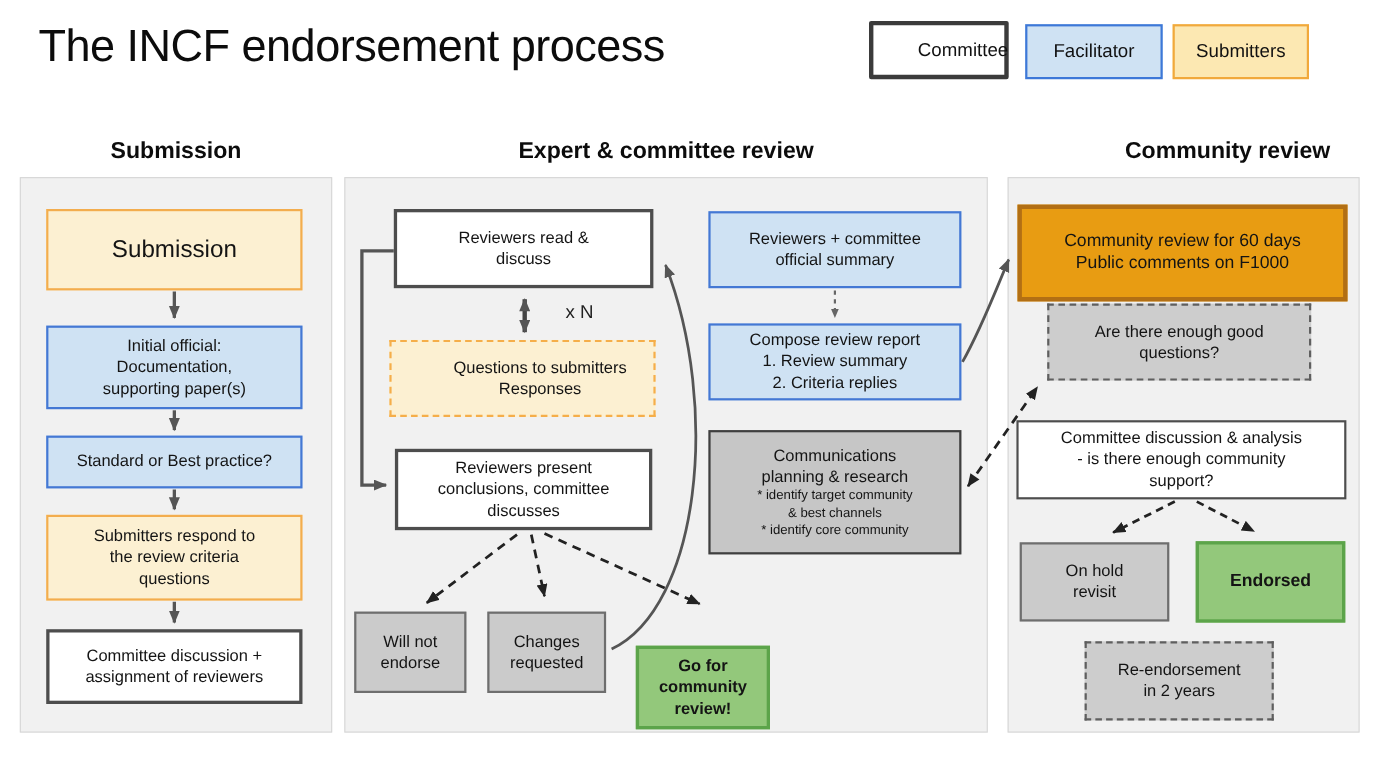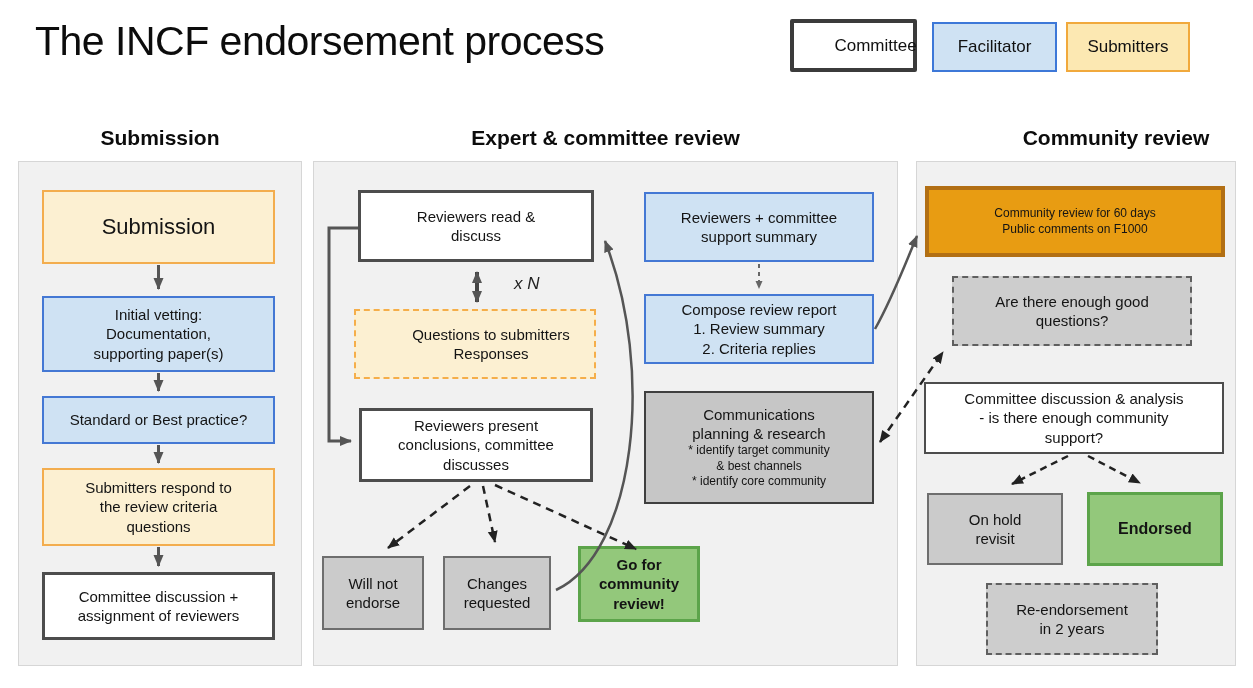--- a/index.html
+++ b/index.html
@@ -22,21 +22,21 @@
   .c-yellow{background:#fcf0d2;border:2px solid #f3ad4e;}
   .c-yellow-dashed{background:#fcf0d2;border:2px dashed #f5ae4a;padding-left:32px;}
   .c-blue{background:#cfe2f3;border:2px solid #4478d4;}
   .c-white{background:#ffffff;border:3px solid #4d4d4d;}
   .c-gray{background:#cbcbcb;border:2px solid #6e6e6e;}
   .c-gray-dark{background:#c6c6c6;border:2px solid #3f3f3f;}
   .c-gray-dashed{background:#cdcdcd;border:2px dashed #5f5f5f;}
   .c-green{background:#93c87b;border:3px solid #5ca44a;font-weight:bold;}
   .c-orange{background:#e89c12;border:4px solid #b26f14;}
   .sub-note{font-size:12px;line-height:1.3;white-space:pre-line;}
-  .xn-label{position:absolute;font-size:17px;font-style:italic;color:#222;}
+  .xn-label{position:absolute;font-size:17px;color:#222;}
   svg.overlay{position:absolute;left:0;top:0;pointer-events:none;}
 </style>
 </head>
 <body>
 
 <div class="canvas">
 
   <div class="title">The INCF endorsement process</div>
 
   <div class="legend-box c-committee-legend" style="left:790px;top:19px;width:127px;height:53px;padding-left:44px;">
@@ -51,21 +51,21 @@
 
   <div class="col-header" style="left:18px;top:126px;width:284px;">Submission</div>
   <div class="col-header" style="left:313px;top:126px;width:585px;">Expert &amp; committee review</div>
   <div class="col-header" style="left:956px;top:126px;width:320px;">Community review</div>
 
   <div class="panel" style="left:18px;top:161px;width:284px;height:505px;"></div>
   <div class="panel" style="left:313px;top:161px;width:585px;height:505px;"></div>
   <div class="panel" style="left:916px;top:161px;width:320px;height:505px;"></div>
 
   <div class="box c-yellow" style="left:42px;top:190px;width:233px;height:74px;font-size:22px;">Submission</div>
-  <div class="box c-blue" style="left:42px;top:296px;width:233px;height:76px;">Initial vetting:
+  <div class="box c-blue" style="left:42px;top:296px;width:233px;height:76px;">Initial official:
 Documentation,
 supporting paper(s)</div>
   <div class="box c-blue" style="left:42px;top:396px;width:233px;height:48px;">Standard or Best practice?</div>
   <div class="box c-yellow" style="left:42px;top:468px;width:233px;height:78px;">Submitters respond to
 the review criteria
 questions</div>
   <div class="box c-white" style="left:42px;top:572px;width:233px;height:68px;">Committee discussion +
 assignment of reviewers</div>
 
   <div class="box c-white" style="left:358px;top:190px;width:236px;height:72px;">Reviewers read &amp;
@@ -73,37 +73,37 @@
   <div class="xn-label" style="left:514px;top:274px;">x N</div>
   <div class="box c-yellow-dashed" style="left:354px;top:309px;width:242px;height:70px;">Questions to submitters
 Responses</div>
   <div class="box c-white" style="left:359px;top:408px;width:234px;height:74px;">Reviewers present
 conclusions, committee
 discusses</div>
   <div class="box c-gray" style="left:322px;top:556px;width:102px;height:74px;">Will not
 endorse</div>
   <div class="box c-gray" style="left:443px;top:556px;width:108px;height:74px;">Changes
 requested</div>
-  <div class="box c-green" style="left:578px;top:546px;width:122px;height:76px;">Go for
+  <div class="box c-green" style="left:578px;top:587px;width:122px;height:76px;">Go for
 community
 review!</div>
   <div class="box c-blue" style="left:644px;top:192px;width:230px;height:70px;">Reviewers + committee
-support summary</div>
+official summary</div>
   <div class="box c-blue" style="left:644px;top:294px;width:230px;height:70px;">Compose review report
 1. Review summary
 2. Criteria replies</div>
   <div class="box c-gray-dark" style="left:644px;top:391px;width:230px;height:113px;">
     <div>Communications
 planning &amp; research</div>
     <div class="sub-note">* identify target community
 &amp; best channels
 * identify core community</div>
   </div>
 
-  <div class="box c-orange" style="left:925px;top:186px;width:300px;height:71px;font-size:12px;">Community review for 60 days
+  <div class="box c-orange" style="left:925px;top:186px;width:300px;height:88px;font-size:16px;">Community review for 60 days
 Public comments on F1000</div>
   <div class="box c-gray-dashed" style="left:952px;top:276px;width:240px;height:70px;">Are there enough good
 questions?</div>
   <div class="box c-white" style="left:924px;top:382px;width:300px;height:72px;border-width:2px;">Committee discussion &amp; analysis
 - is there enough community
 support?</div>
   <div class="box c-gray" style="left:927px;top:493px;width:136px;height:72px;">On hold
 revisit</div>
   <div class="box c-green" style="left:1087px;top:492px;width:136px;height:74px;font-size:16px;">Endorsed</div>
   <div class="box c-gray-dashed" style="left:986px;top:583px;width:172px;height:72px;">Re-endorsement

